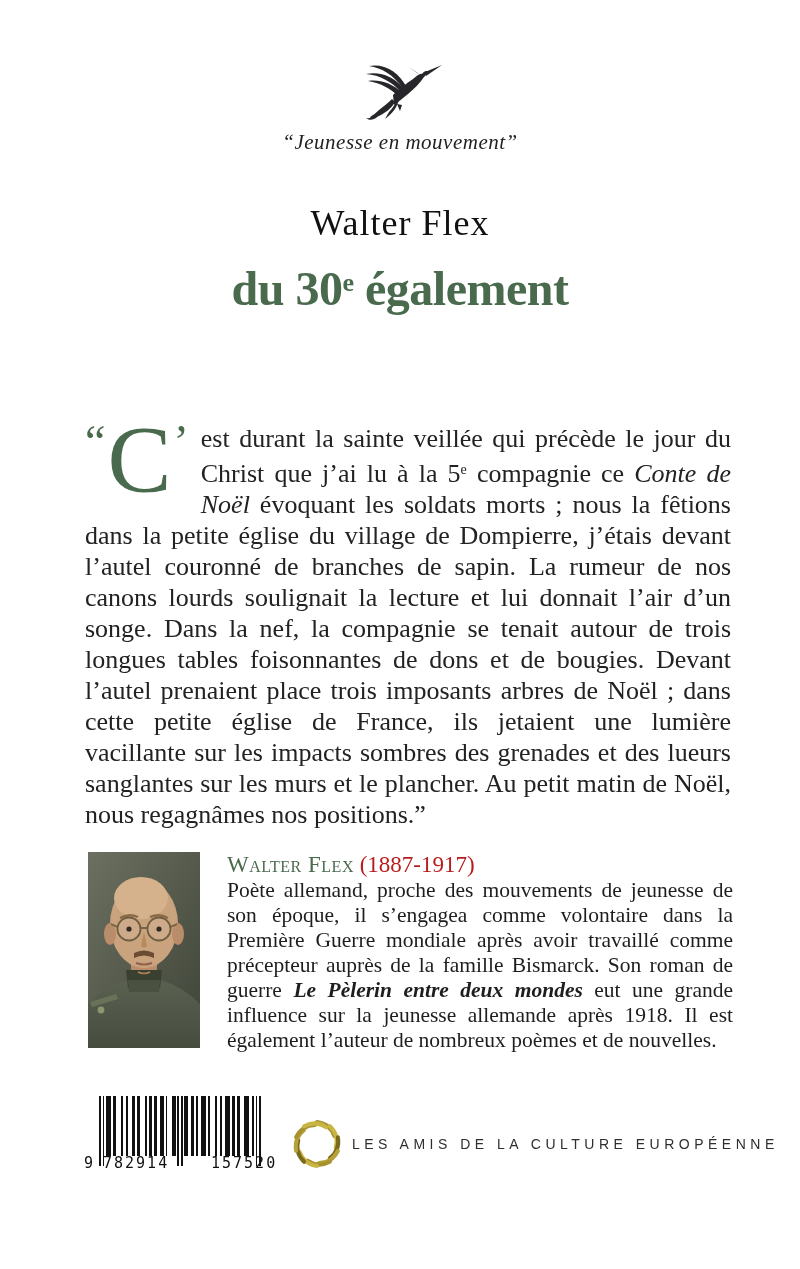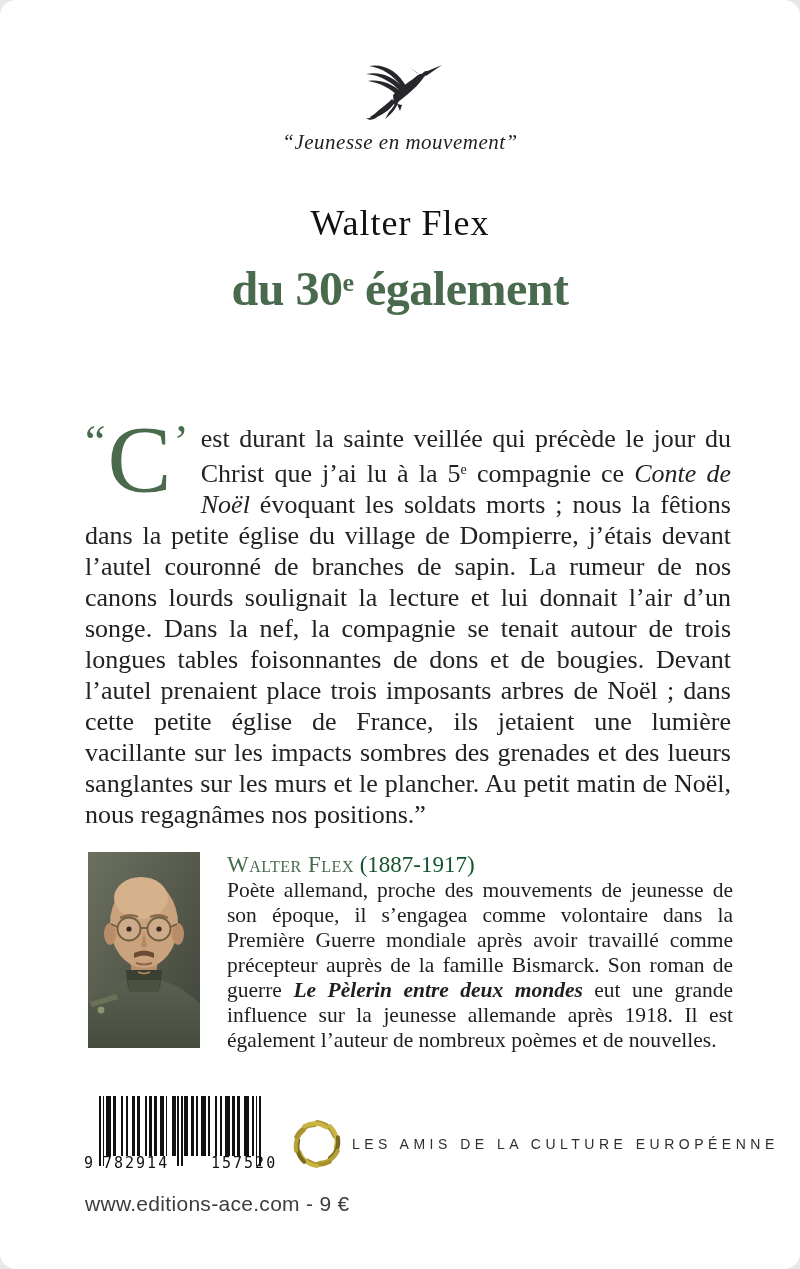--- a/index.html
+++ b/index.html
@@ -1,17 +1,17 @@
 <!DOCTYPE html>
 <html><head>
 <meta charset="utf-8">
 <style>
   html,body{margin:0;padding:0;background:#e8e8e8;}
   #cover{position:relative;width:800px;height:1269px;margin:0 auto;background:#ffffff;
-         font-family:"Liberation Serif",serif;color:#1e1e1e;overflow:hidden;border-radius:16px;}
+         font-family:"Liberation Serif",serif;color:#1e1e1e;overflow:hidden;}
 
   
   .brand{position:absolute;top:62px;left:0;width:100%;text-align:center;}
   .brand svg{display:inline-block;}
   .tagline{margin-top:6px;font-size:21px;font-style:italic;color:#222;letter-spacing:.5px;}
 
   
   .author{position:absolute;top:202px;left:0;width:100%;text-align:center;
           font-size:36px;letter-spacing:1px;color:#111;}
   .title{position:absolute;top:256px;left:0;width:100%;text-align:center;
@@ -26,21 +26,21 @@
   .dc-c{font-size:96px;line-height:70px;margin:0 2px;}
   .dc-q2{font-size:46px;line-height:34px;}
   .quote .it{font-style:italic;}
   .quote .sup{font-size:14px;vertical-align:8px;}
 
   
   .bio{position:absolute;top:852px;left:88px;width:645px;}
   .portrait{float:left;width:112px;height:196px;margin-right:27px;}
   .bio-head{font-size:23px;line-height:26px;}
   .bio-name{font-variant:small-caps;letter-spacing:.5px;color:#4a6a4e;}
-  .bio-years{color:#14532d;}
+  .bio-years{color:#b91c1c;}
   .bio-body{font-size:21.5px;line-height:25px;text-align:justify;color:#1e1e1e;}
   .bio-body .it{font-style:italic;font-weight:bold;}
 
   
   .barcode{position:absolute;left:99px;top:1096px;width:162px;height:88px;}
   .bc-digits span{position:absolute;top:58px;font-family:"DejaVu Sans Mono",monospace;
                   font-size:15px;color:#111;letter-spacing:2px;}
   .bc-d0{left:-15px;}
   .bc-g1{left:4px;}
   .bc-g2{left:90px;margin-left:22px;}
@@ -218,15 +218,14 @@
         <path d="M24,4.5 C31,5.5 37,10 39.5,17" fill="none" stroke="#a8922e" stroke-width="3.6" stroke-linecap="round" transform="rotate(144 24 24)"></path>
         <path d="M24,4.5 C31,5.5 37,10 39.5,17" fill="none" stroke="#c8b544" stroke-width="3.6" stroke-linecap="round" transform="rotate(180 24 24)"></path>
         <path d="M24,4.5 C31,5.5 37,10 39.5,17" fill="none" stroke="#7c6a1c" stroke-width="3.6" stroke-linecap="round" transform="rotate(216 24 24)"></path>
         <path d="M24,4.5 C31,5.5 37,10 39.5,17" fill="none" stroke="#b5a238" stroke-width="3.6" stroke-linecap="round" transform="rotate(252 24 24)"></path>
         <path d="M24,4.5 C31,5.5 37,10 39.5,17" fill="none" stroke="#a8922e" stroke-width="3.6" stroke-linecap="round" transform="rotate(288 24 24)"></path>
         <path d="M24,4.5 C31,5.5 37,10 39.5,17" fill="none" stroke="#c8b544" stroke-width="3.6" stroke-linecap="round" transform="rotate(324 24 24)"></path>
       </svg>
     <span class="pub-name">LES AMIS DE LA CULTURE EUROPÉENNE</span>
   </div>
 
-  <div class="website">www.editions-ace.com - 9 €</div>
 
 </div>
 
 </body></html>

